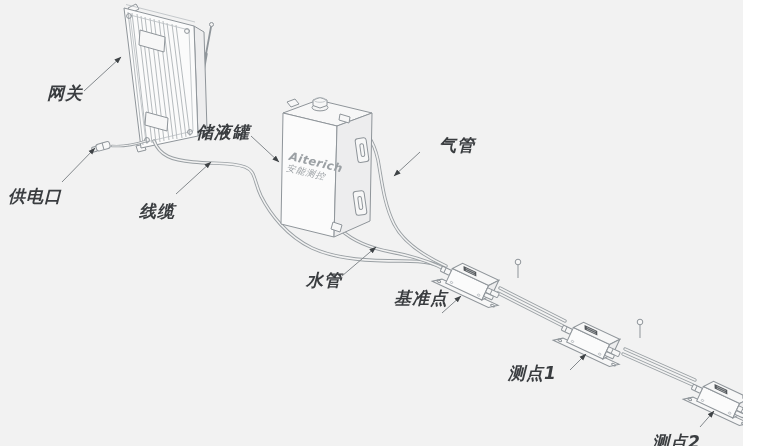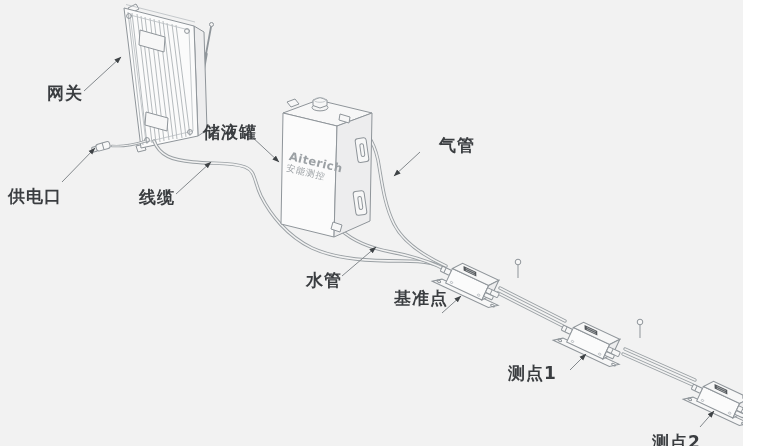--- a/index.html
+++ b/index.html
@@ -1,19 +1,20 @@
 <!DOCTYPE html>
 <html><head>
 <meta charset="utf-8">
 <style>
   html,body{margin:0;padding:0;}
   body{font-family:"DejaVu Sans",sans-serif;}
   #stage{
     position:relative;width:743px;height:446px;overflow:hidden;
     background:#f2f2f2;
+    font-style:italic;
   }
   #stage svg{position:absolute;left:0;top:0;}
   .lbl{
     position:absolute;white-space:nowrap;
     font-size:17px;font-weight:700;color:#3a3d40;letter-spacing:1px;
     line-height:1.1;
   }
   .brand{
     position:absolute;left:291px;top:149px;
     transform:rotate(13.5deg);transform-origin:left top;
@@ -209,22 +210,22 @@
       <path class="leader" marker-end="url(#arr)" d="M420,152 L394,176"></path>
       <path class="leader" marker-end="url(#arr)" d="M342,276 L376,247"></path>
       <path class="leader" marker-end="url(#arr)" d="M442,313 L461,296"></path>
       <path class="leader" marker-end="url(#arr)" d="M570,370 L586,354"></path>
       <path class="leader" marker-end="url(#arr)" d="M700,427 L714,411"></path>
     </g>
   </svg>
 
   <div class="lbl" style="left:47px;top:84px">网关</div>
   <div class="lbl" style="left:8px;top:187px">供电口</div>
-  <div class="lbl" style="left:139px;top:188px">线缆</div>
-  <div class="lbl" style="left:203px;top:123px">储液罐</div>
+  <div class="lbl" style="left:139px;top:202px">线缆</div>
+  <div class="lbl" style="left:196px;top:123px">储液罐</div>
   <div class="lbl" style="left:439px;top:136px">气管</div>
   <div class="lbl" style="left:306px;top:271px">水管</div>
   <div class="lbl" style="left:394px;top:289px">基准点</div>
   <div class="lbl" style="left:508px;top:364px">测点1</div>
   <div class="lbl" style="left:652px;top:433px">测点2</div>
 
   <div class="brand">
     <div class="b1">Aiterich</div>
     <div class="b2">安能测控</div>
   </div>

